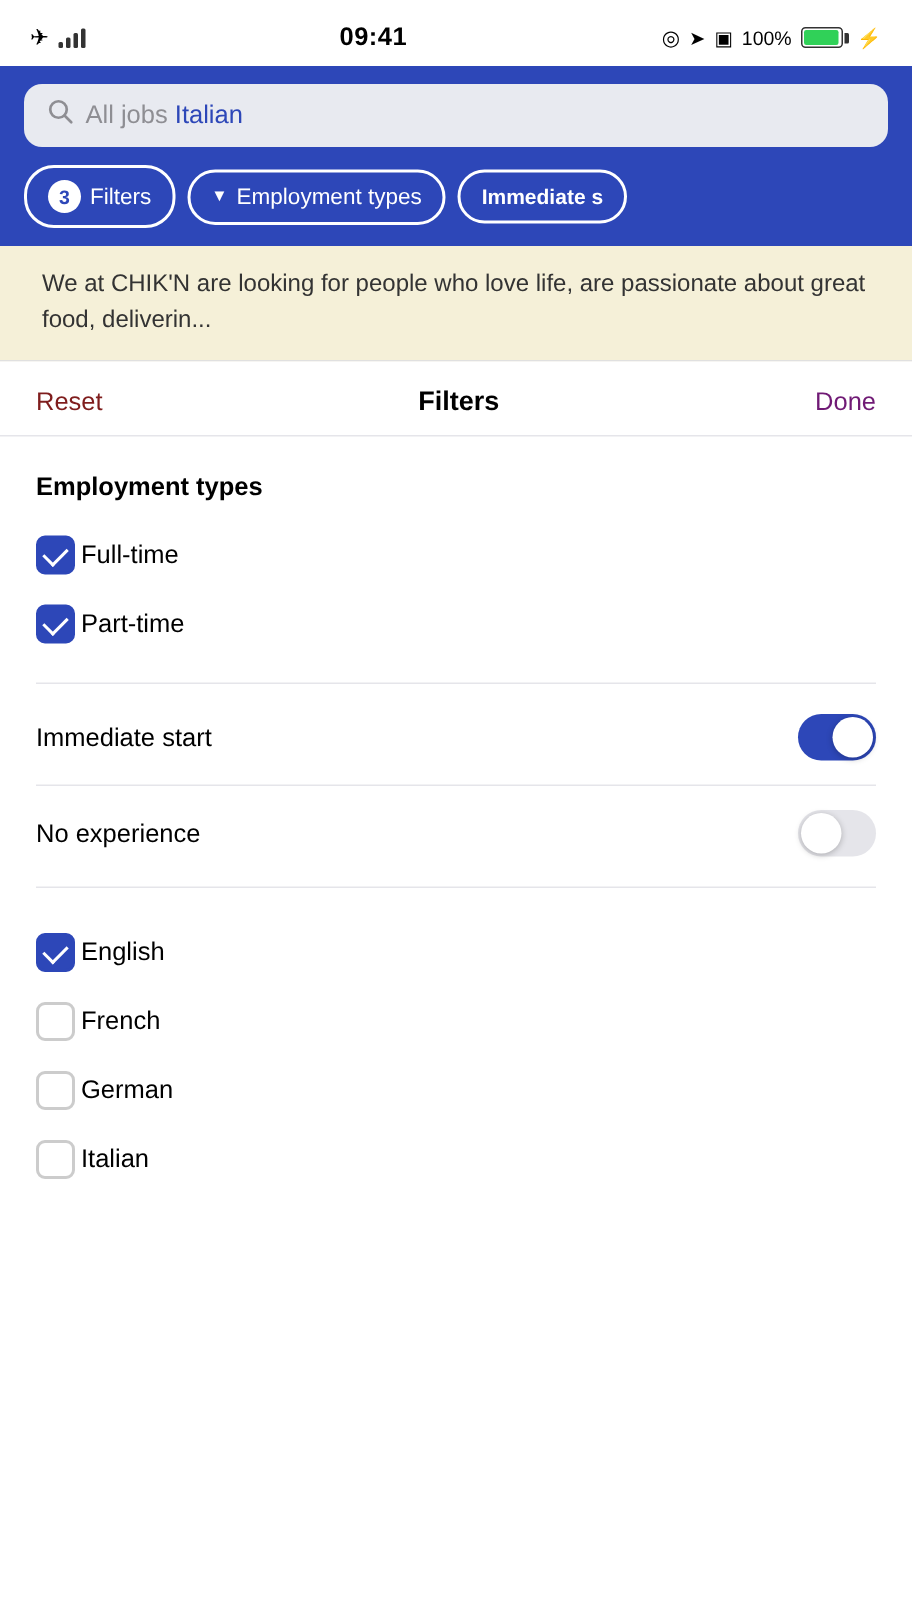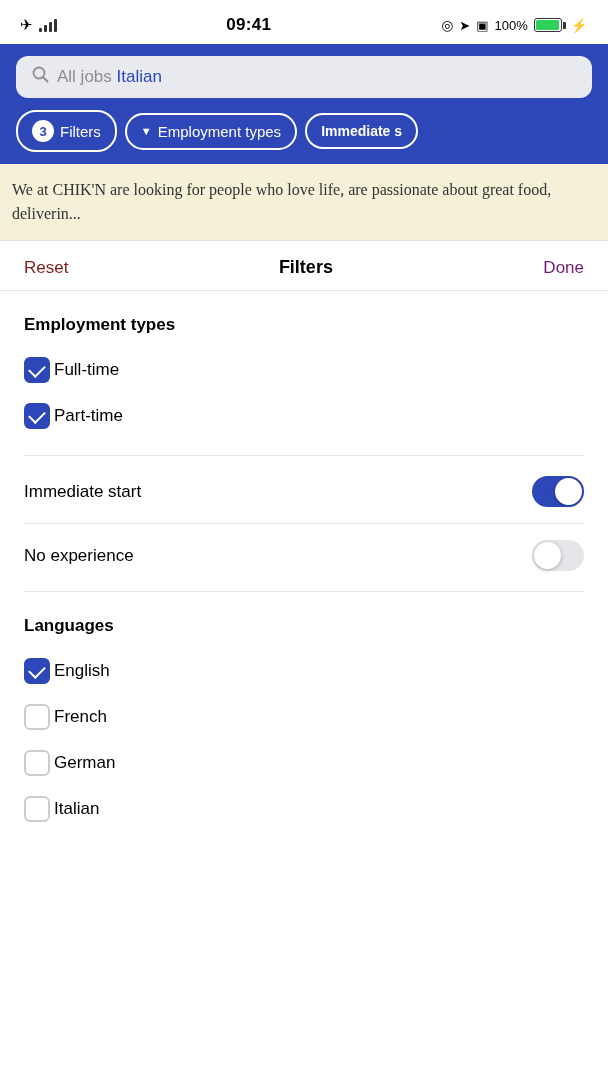--- a/index.html
+++ b/index.html
@@ -162,26 +162,25 @@
       font-weight: 700;
       flex-shrink: 0;
     }
     .dropdown-arrow {
       font-size: 11px;
     }
 
     
     .job-card-peek {
       background: #f5f0d8;
-      padding: 14px 12px;
+      padding: 14px 28px;
       font-size: 16px;
       color: #333;
       line-height: 1.5;
       border-bottom: 1px solid #e0e0e0;
-      font-family: Liberation Serif, serif;
     }
 
     
     .filter-panel {
       background: #fff;
       border-radius: 0;
       flex: 1;
     }
 
     
@@ -420,21 +419,20 @@
       <span class="toggle-label">No experience</span>
       <div class="toggle-switch off">
         <div class="toggle-thumb"></div>
       </div>
     </div>
   </div>
 
   <div class="divider" style="margin: 0 24px;"></div>
 
   <div class="filter-section">
-    <div class="section-title">Languages</div>
 
     <div class="checkbox-row">
       <div class="checkbox checked"></div>
       <span class="checkbox-label">English</span>
     </div>
 
     <div class="checkbox-row">
       <div class="checkbox"></div>
       <span class="checkbox-label">French</span>
     </div>

